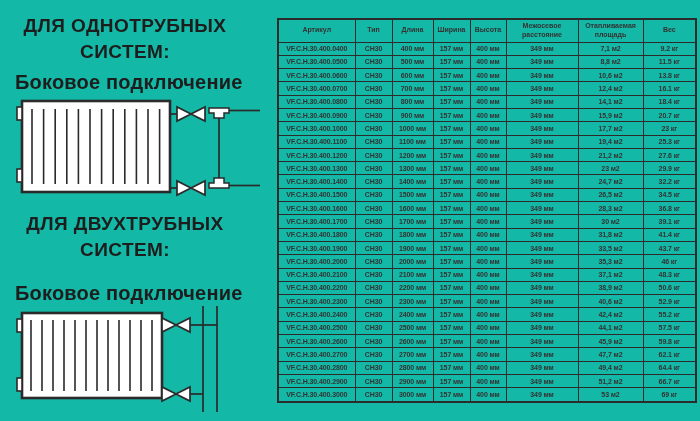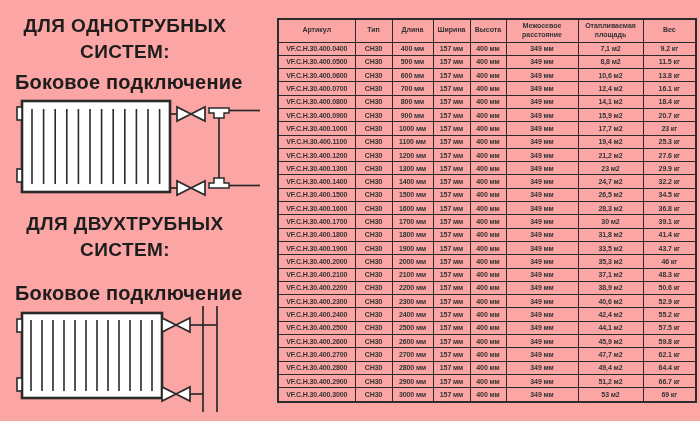--- a/index.html
+++ b/index.html
@@ -5,21 +5,21 @@
   html, body {
     margin: 0; padding: 0;
     width: 700px; height: 421px;
     background: #ffffff;
     font-family: "Liberation Sans", sans-serif;
     overflow: hidden;
   }
   #stage {
     position: relative;
     width: 700px; height: 421px;
-    background: #fca5a5;
+    background: #14b8a6;
   }
   
   .heading {
     position: absolute;
     left: 6px; width: 238px;
     text-align: center;
     font-weight: 800;
     font-size: 19px;
     line-height: 26px;
     letter-spacing: 0.4px;

